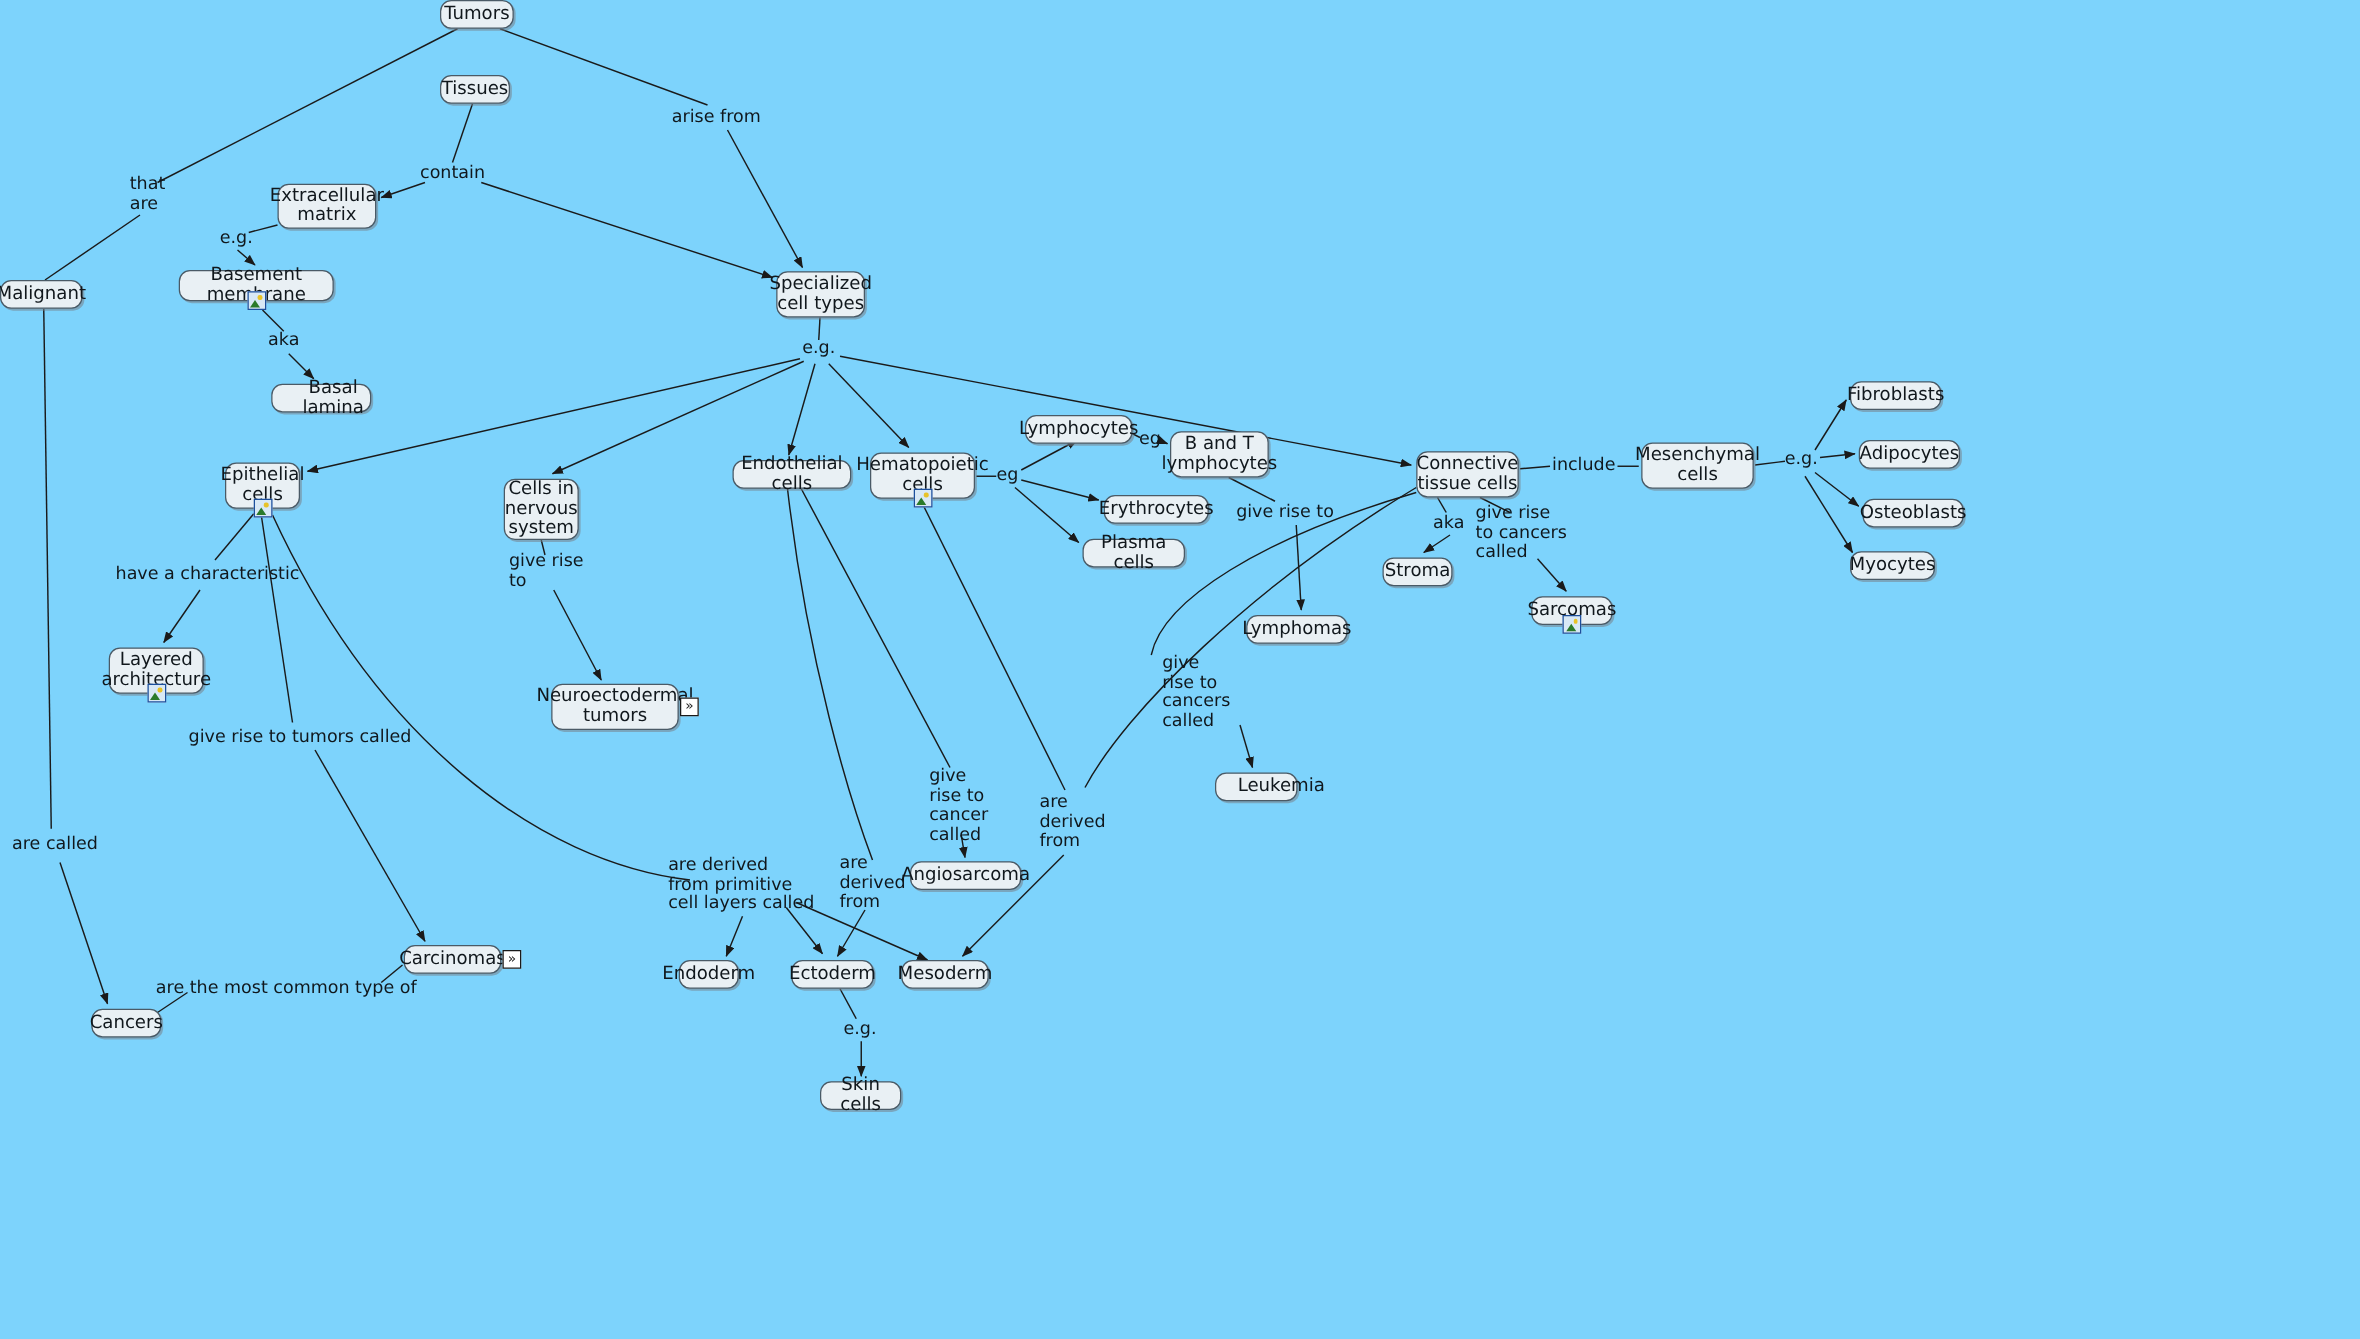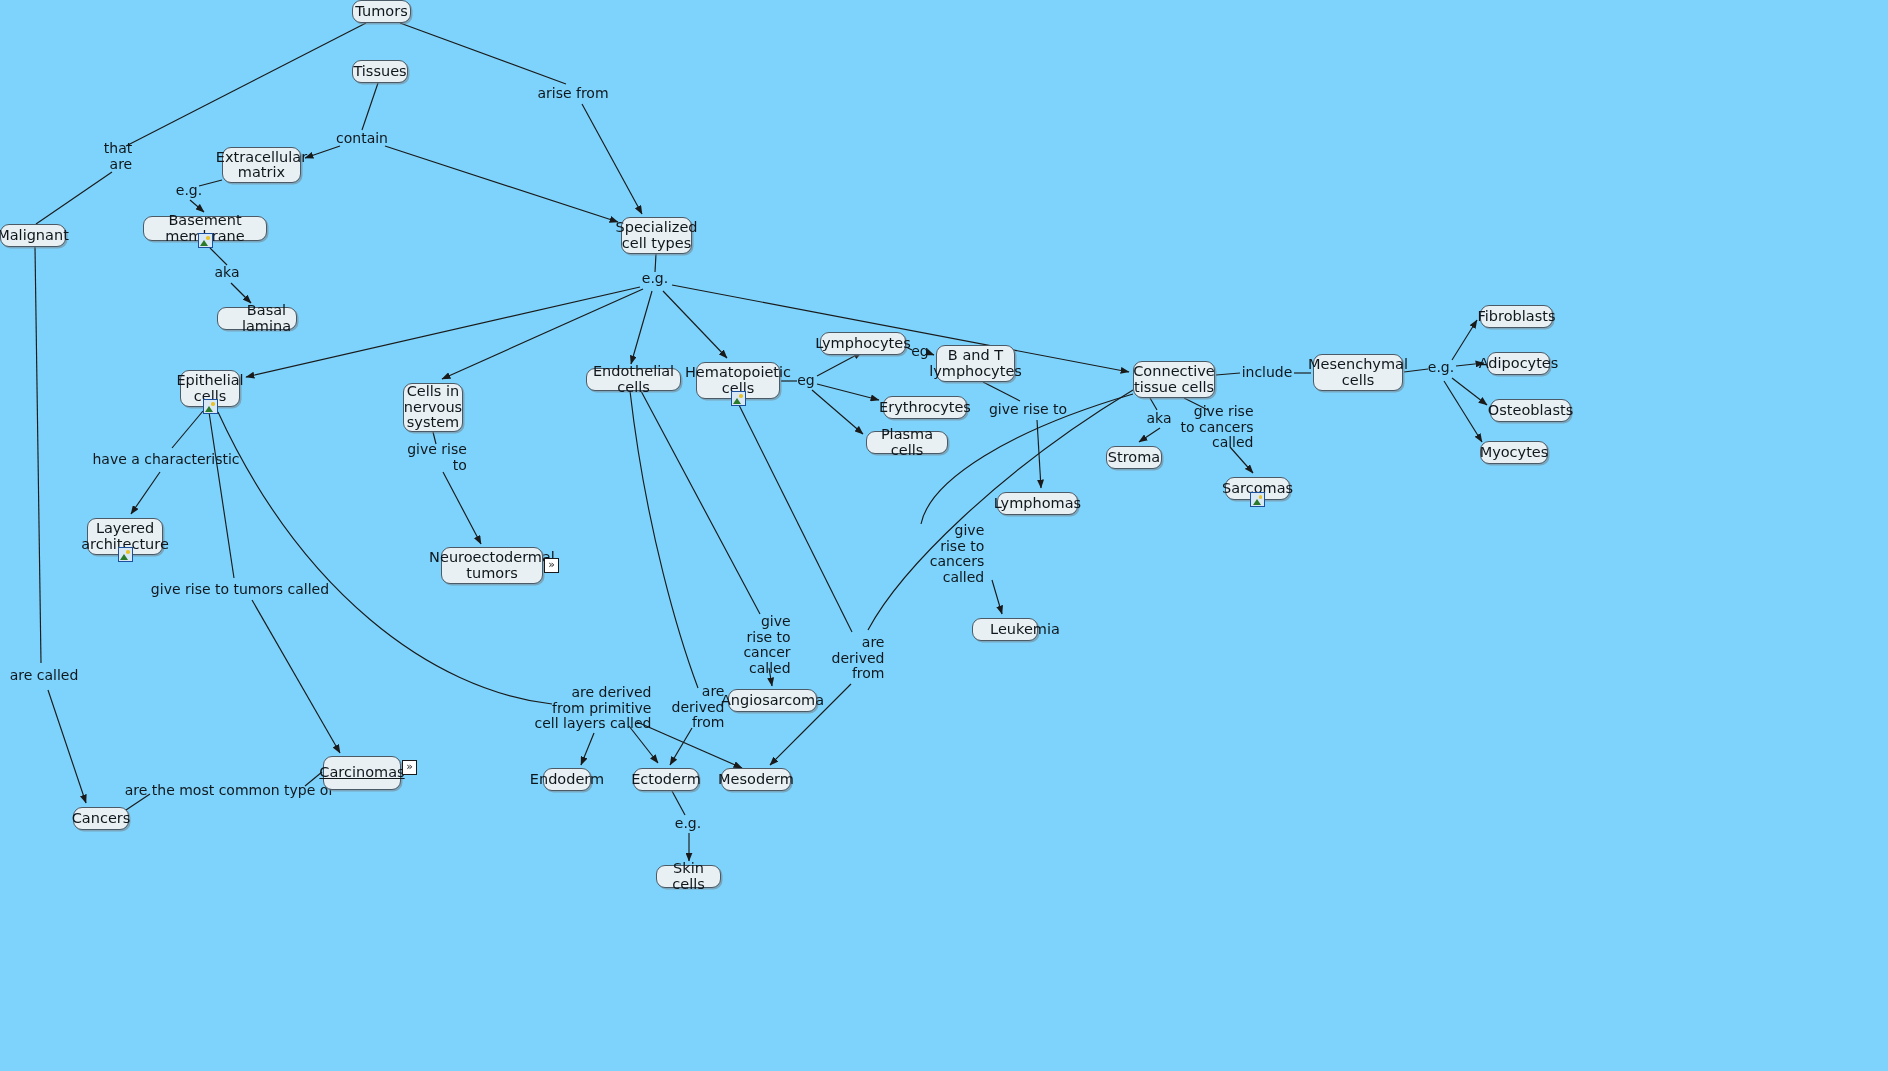--- a/index.html
+++ b/index.html
@@ -41,21 +41,21 @@
     padding: 3px 8px;
     box-shadow: 1.5px 1.5px 0 rgba(120,130,138,0.55);
     white-space: pre-line;
     z-index: 5;
   }
   .linklabel {
     position: absolute;
     color: #10171c;
     font-size: 14px;
     line-height: 15.5px;
-    text-align: right;
+    text-align: left;
     white-space: pre-line;
     background: transparent;
     z-index: 4;
     transform: translate(-50%, -50%);
   }
   
   .res-icon {
     position: absolute;
     width: 15px;
     height: 15px;
@@ -200,36 +200,36 @@
       <div class="node" style="left: 820px; top: 332px; width: 86px; height: 23px;"><span>Lymphocytes</span></div>
       <div class="node" style="left: 936px; top: 345px; width: 79px; height: 37px;"><span>B and T
 lymphocytes</span></div>
       <div class="node" style="left: 883px; top: 396px; width: 84px; height: 23px;"><span>Erythrocytes</span></div>
       <div class="node" style="left: 866px; top: 431px; width: 82px; height: 23px;"><span>Plasma cells</span></div>
       <div class="node" style="left: 1133px; top: 361px; width: 82px; height: 37px;"><span>Connective
 tissue cells</span></div>
       <div class="node" style="left: 1313px; top: 354px; width: 90px; height: 37px;"><span>Mesenchymal
 cells</span></div>
       <div class="node" style="left: 1480px; top: 305px; width: 73px; height: 23px;"><span>Fibroblasts</span></div>
-      <div class="node" style="left: 1487px; top: 352px; width: 63px; height: 23px;"><span>Adipocytes</span></div>
+      <div class="node" style="left: 1487px; top: 352px; width: 81px; height: 23px;"><span>Adipocytes</span></div>
       <div class="node" style="left: 1490px; top: 399px; width: 81px; height: 23px;"><span>Osteoblasts</span></div>
       <div class="node" style="left: 1480px; top: 441px; width: 68px; height: 23px;"><span>Myocytes</span></div>
       <div class="node" style="left: 1106px; top: 446px; width: 56px; height: 23px;"><span>Stroma</span></div>
       <div class="node" style="left: 1225px; top: 477px; width: 65px; height: 23px;"><span>Sarcomas</span></div>
       <span class="res-icon" style="left: 1250px; top: 492px;"></span>
       <div class="node" style="left: 997px; top: 492px; width: 81px; height: 23px;"><span>Lymphomas</span></div>
       <div class="node" style="left: 972px; top: 618px; width: 66px; height: 23px; padding-left: 48px;"><span>Leukemia</span></div>
       <div class="node" style="left: 87px; top: 518px; width: 76px; height: 37px;"><span>Layered
 architecture</span></div>
       <span class="res-icon" style="left: 117.5px; top: 547px;"></span>
       <div class="node" style="left: 441px; top: 547px; width: 102px; height: 37px;"><span>Neuroectodermal
 tumors</span></div>
       <span class="chev-icon" style="left: 544px; top: 558px;">»</span>
       <div class="node" style="left: 728px; top: 689px; width: 89px; height: 23px;"><span>Angiosarcoma</span></div>
-      <div class="node" style="left: 323px; top: 756px; width: 78px; height: 34px; text-decoration: underline;"><span>Carcinomas</span></div>
+      <div class="node" style="left: 323px; top: 756px; width: 78px; height: 23px;"><span>Carcinomas</span></div>
       <span class="chev-icon" style="left: 402px; top: 760px;">»</span>
       <div class="node" style="left: 73px; top: 807px; width: 56px; height: 23px;"><span>Cancers</span></div>
       <div class="node" style="left: 543px; top: 768px; width: 48px; height: 23px;"><span>Endoderm</span></div>
       <div class="node" style="left: 633px; top: 768px; width: 66px; height: 23px;"><span>Ectoderm</span></div>
       <div class="node" style="left: 721px; top: 768px; width: 70px; height: 23px;"><span>Mesoderm</span></div>
       <div class="node" style="left: 656px; top: 865px; width: 65px; height: 23px; align-items: center;"><span>Skin cells</span></div>
     </div>
   <div id="labels-layer">
       <div class="linklabel" style="left: 118px; top: 156px;">that
 are</div>

